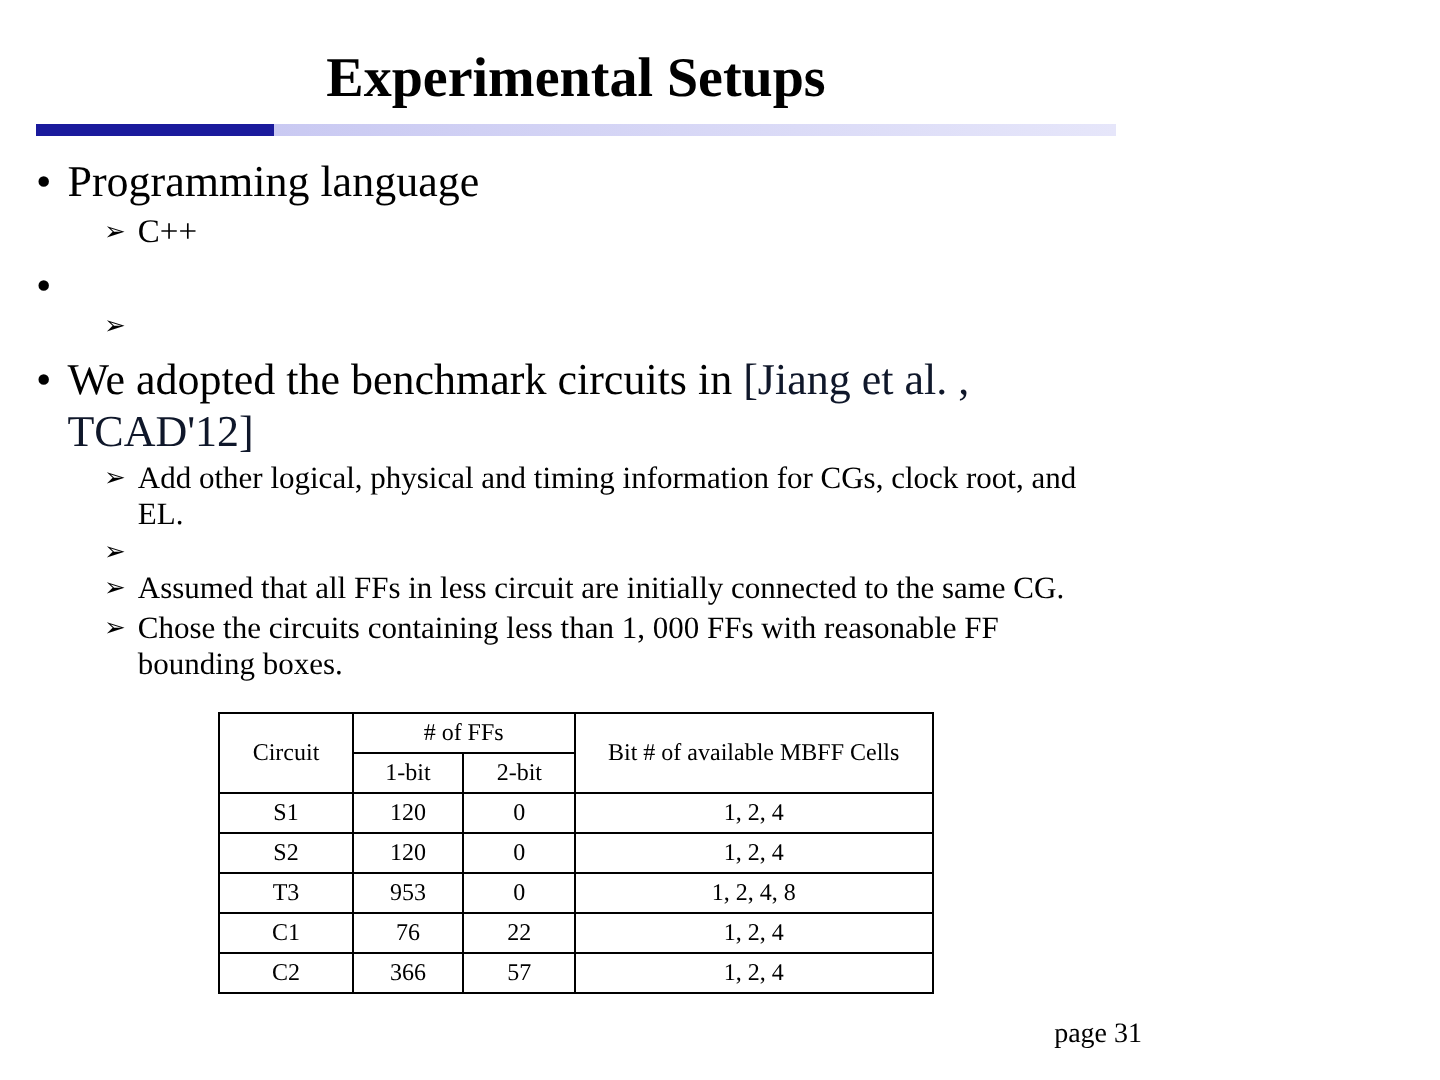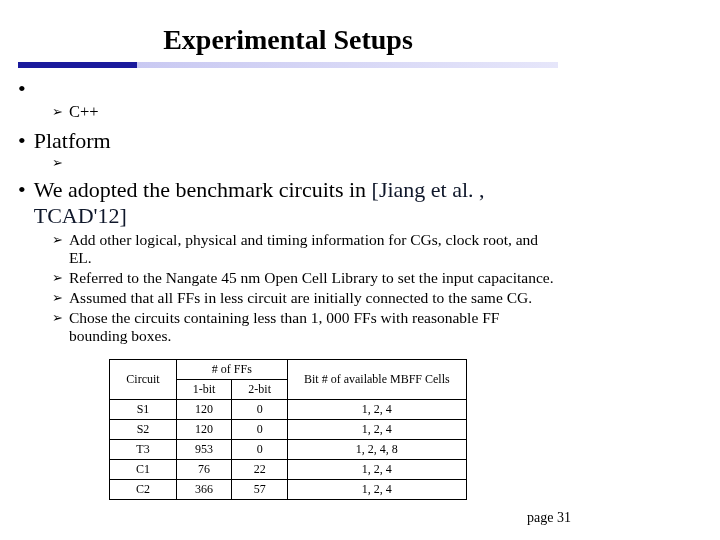--- a/index.html
+++ b/index.html
@@ -30,33 +30,33 @@
 <body>
 
 <div class="slide">
   <div class="title">Experimental Setups</div>
   <div class="rule"></div>
 
   <ul class="top">
     <li>
       <div class="row">
         <span class="dot">•</span>
+        <span>Programming language</span>
       </div>
       <ul class="sub">
         <li>
             <span class="chev">➢</span>
             <span>C++</span>
           </li>
       </ul>
     </li>
 
     <li>
       <div class="row">
         <span class="dot">•</span>
-        <span>Platform</span>
       </div>
       <ul class="sub">
         <li>
             <span class="chev">➢</span>
           </li>
       </ul>
     </li>
 
     <li>
       <div class="row">
@@ -65,21 +65,20 @@
           <span>We adopted the benchmark circuits in </span><span class="ref">[Jiang et al. , TCAD'12]</span>
         </span>
       </div>
       <ul class="sub small">
         <li>
             <span class="chev">➢</span>
             <span>Add other logical, physical and timing information for CGs, clock root, and EL.</span>
           </li>
         <li>
             <span class="chev">➢</span>
-            <span>Referred to the Nangate 45 nm Open Cell Library to set the input capacitance.</span>
           </li>
         <li>
             <span class="chev">➢</span>
             <span>Assumed that all FFs in less circuit are initially connected to the same CG.</span>
           </li>
         <li>
             <span class="chev">➢</span>
             <span>Chose the circuits containing less than 1, 000 FFs with reasonable FF bounding boxes.</span>
           </li>
       </ul>

